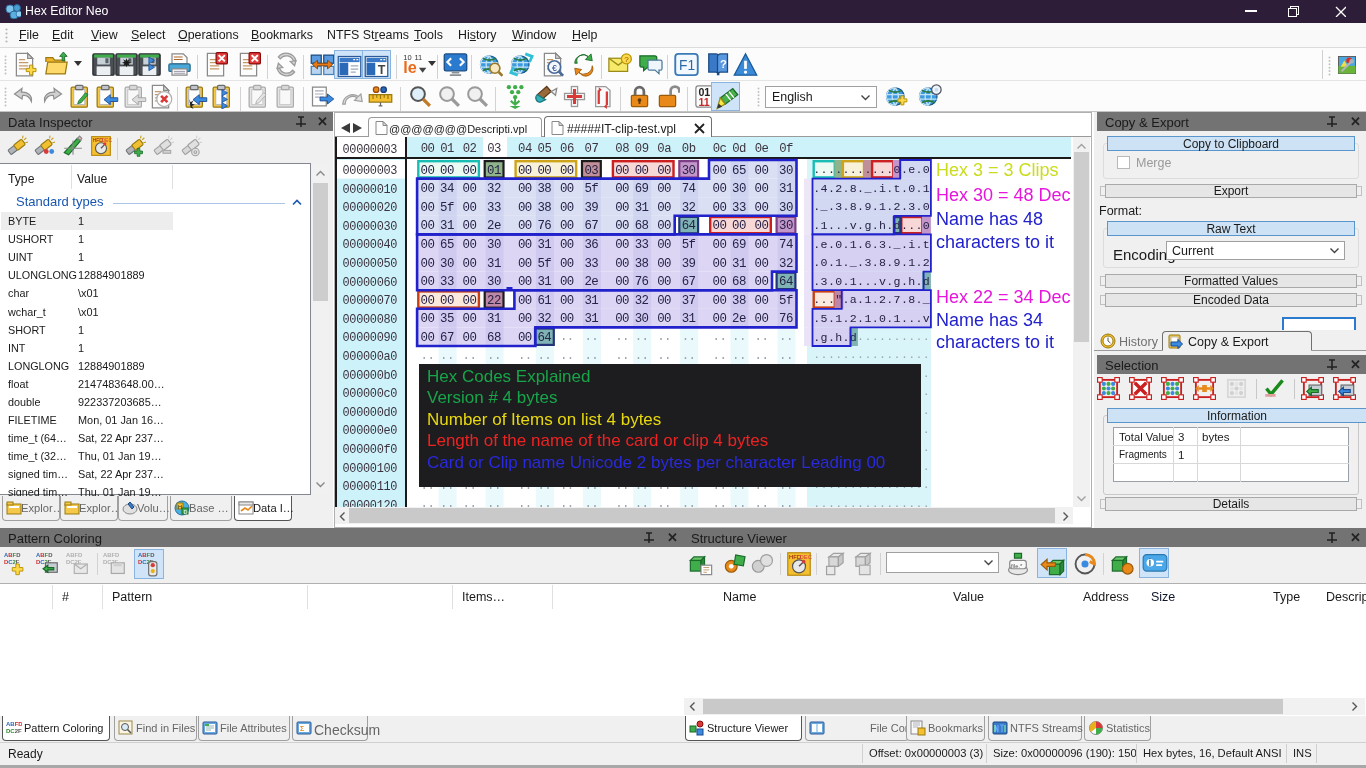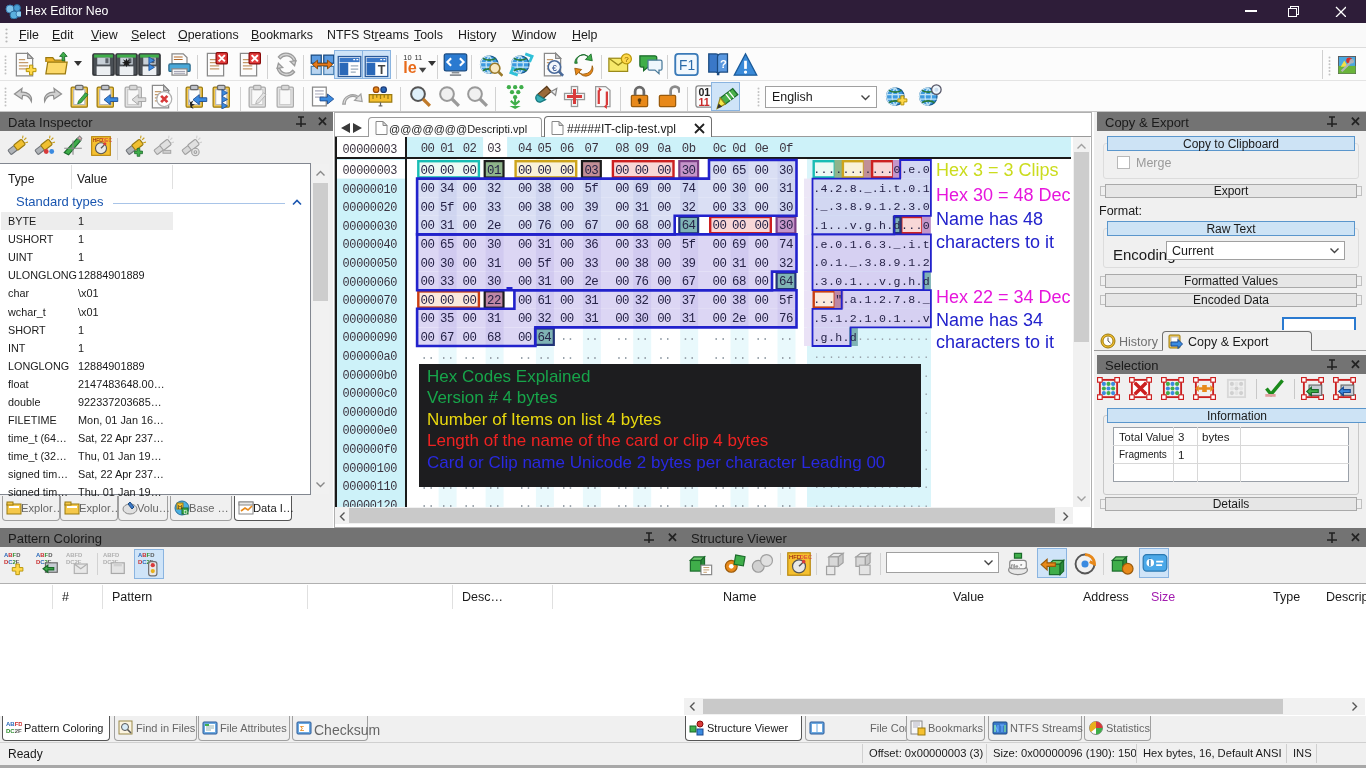--- a/index.html
+++ b/index.html
@@ -1573,21 +1573,21 @@
     <circle cx="12.5" cy="17" r="1.8" fill="#e8b01a"></circle>
   </svg>
 <div class="abs" style="left:0;top:583px;width:683px;height:133px;background:#fff;border-top:1px solid #b0b0b0"></div>
 <div class="abs" style="left:52px;top:585px;width:1px;height:24px;background:#e0e0e0"></div>
 <div class="abs" style="left:102px;top:585px;width:1px;height:24px;background:#e0e0e0"></div>
 <div class="abs" style="left:307px;top:585px;width:1px;height:24px;background:#e0e0e0"></div>
 <div class="abs" style="left:452px;top:585px;width:1px;height:24px;background:#e0e0e0"></div>
 <div class="abs" style="left:552px;top:585px;width:1px;height:24px;background:#e0e0e0"></div>
 <div class="abs" style="left:62px;top:590px;font-size:12.5px;color:#1a1a1a">#</div>
 <div class="abs" style="left:112px;top:590px;font-size:12.5px;color:#1a1a1a">Pattern</div>
-<div class="abs" style="left:462px;top:590px;font-size:12.5px;color:#1a1a1a">Desc…</div>
+<div class="abs" style="left:462px;top:590px;font-size:12.5px;color:#1a1a1a">Items…</div>
 <div class="abs" style="left:2px;top:716px;width:108px;height:25px;background:#fff;border:1px solid #555;border-top:none;border-radius:0 0 4px 4px"></div>
 <svg class="abs" style="left:6px;top:720px" width="16" height="16" viewBox="0 0 16 16">
     <text x="0" y="6" font-size="6" font-weight="bold"><tspan fill="#2a68b8">AB</tspan><tspan fill="#c82a2a">FD</tspan></text>
     <text x="0" y="13" font-size="6" font-weight="bold"><tspan fill="#2a8a2a">DC</tspan><tspan fill="#555">2F</tspan></text>
   </svg>
 <div class="abs" style="left:24px;top:722px;font-size:11px;color:#1a1a1a;white-space:nowrap">Pattern Coloring</div>
 <div class="abs" style="left:114px;top:716px;width:83px;height:25px;background:#f0f0f0;border:1px solid #a0a0a0;border-top:none;border-radius:0 0 4px 4px"></div>
 <svg class="abs" style="left:118px;top:720px" width="16" height="16" viewBox="0 0 16 16">
     <rect x="1" y="1" width="13" height="13" fill="#fbf4e0" stroke="#9a8a4a"></rect>
     <circle cx="7" cy="7" r="3.5" fill="#d8ecf8" stroke="#555"></circle>
@@ -1691,21 +1691,21 @@
 <svg class="abs" style="left:1142px;top:551px" width="26" height="26" viewBox="0 0 22 22">
     <rect x="1" y="3" width="20" height="14" rx="3" fill="#4aa8e8" stroke="#2a78b0"></rect>
     <circle cx="7" cy="10" r="3.2" fill="#fff"></circle>
     <text x="5.5" y="13" font-size="8.5" font-weight="bold" fill="#2a78b0">i</text>
     <path d="M12 9h6M12 12h5" stroke="#fff" stroke-width="1.4"></path>
   </svg>
 <div class="abs" style="left:683px;top:583px;width:683px;height:133px;background:#fff;border-top:1px solid #b0b0b0"></div>
 <div class="abs" style="left:723px;top:590px;font-size:12.5px;color:#1a1a1a;white-space:nowrap">Name</div>
 <div class="abs" style="left:953px;top:590px;font-size:12.5px;color:#1a1a1a;white-space:nowrap">Value</div>
 <div class="abs" style="left:1083px;top:590px;font-size:12.5px;color:#1a1a1a;white-space:nowrap">Address</div>
-<div class="abs" style="left:1151px;top:590px;font-size:12.5px;color:#a21caf;white-space:nowrap">Size</div>
+<div class="abs" style="left:1151px;top:590px;font-size:12.5px;color:#0f172a;white-space:nowrap">Size</div>
 <div class="abs" style="left:1273px;top:590px;font-size:12.5px;color:#1a1a1a;white-space:nowrap">Type</div>
 <div class="abs" style="left:1326px;top:590px;font-size:12.5px;color:#1a1a1a;white-space:nowrap">Descripti</div>
 <div class="abs" style="left:684px;top:698px;width:681px;height:17px;background:#f1f1f1"></div>
 <svg class="abs" style="left:689px;top:702px" width="6" height="9" viewBox="0 0 6 9">
     <path d="M5.5 0.5l-4 4 4 4" stroke="#555" stroke-width="1.4" fill="none"></path>
   </svg>
 <svg class="abs" style="left:1352px;top:702px" width="6" height="9" viewBox="0 0 6 9">
     <path d="M0.5 0.5l4 4-4 4" stroke="#555" stroke-width="1.4" fill="none"></path>
   </svg>
 <div class="abs" style="left:703px;top:699px;width:580px;height:15px;background:#c9c9c9"></div>

